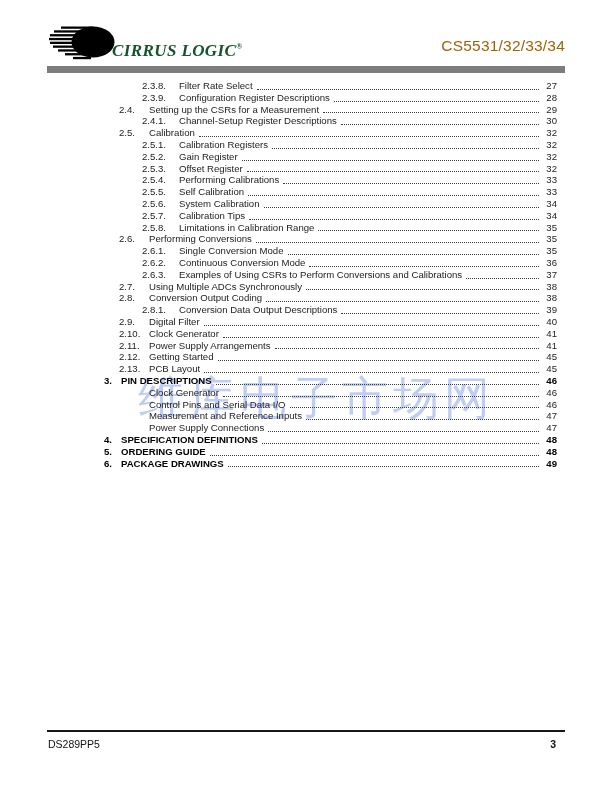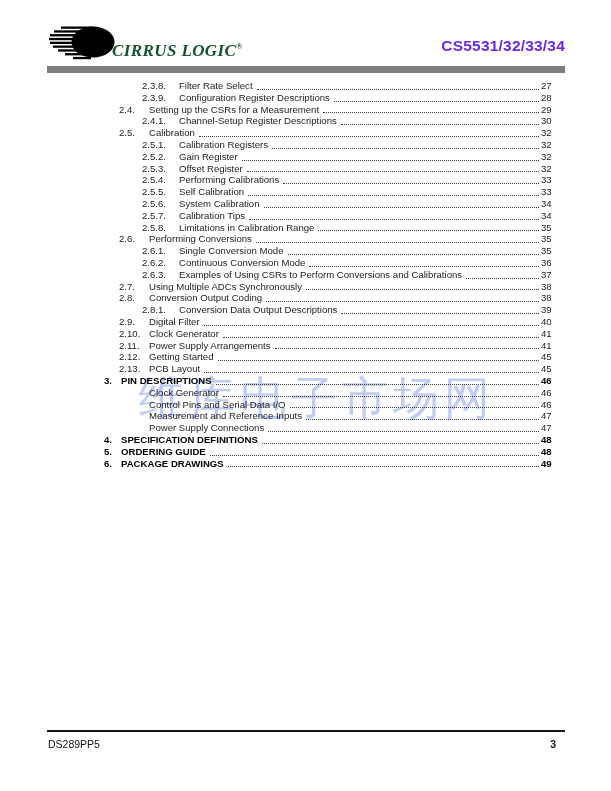--- a/index.html
+++ b/index.html
@@ -20,21 +20,21 @@
   .brand-text {
     font-family:"Liberation Serif", serif;
     font-style:italic; font-weight:700;
     font-size:17px; letter-spacing:0.4px;
     color:#14532d; margin-left:-3px; margin-bottom:1px;
     white-space:nowrap;
   }
   .brand-reg { font-size:8px; vertical-align:super; font-style:normal; }
   .part-number {
     position:absolute; right:0; top:11px;
-    font-weight:700; font-size:15.5px; color:#6d28d9;
+    font-weight:400; font-size:15.5px; color:#a16207;
     letter-spacing:0.2px;
   }
   .header-bar {
     position:absolute; top:66px; left:47px; width:518px; height:7px;
     background:#7d7d7d;
   }
 
   
   .watermark {
     position:absolute; top:368px; left:138px;
@@ -56,21 +56,21 @@
   .lv1 { margin-left:0; }   .lv1 .toc-num { width:17px; }
   .lv2 { margin-left:15px; } .lv2 .toc-num { width:30px; }
   .lv3 { margin-left:38px; } .lv3 .toc-num { width:37px; }
   .sub { margin-left:45px; }
   .toc-title { flex:none; white-space:nowrap; padding-right:4px; }
   .toc-leader {
     flex:1; min-width:8px;
     border-bottom:1px dotted #3c3c3c;
     margin:0 1px 2px 0;
   }
-  .toc-page { flex:none; width:16px; padding-left:1px; }
+  .toc-page { flex:none; width:16px; text-align:right; padding-left:1px; }
 
   
   .footer-line {
     position:absolute; top:730px; left:47px; width:518px; height:2px;
     background:#161616;
   }
   .footer-doc {
     position:absolute; top:738px; left:48px;
     font-weight:400; font-size:10.5px; color:#111;
   }

